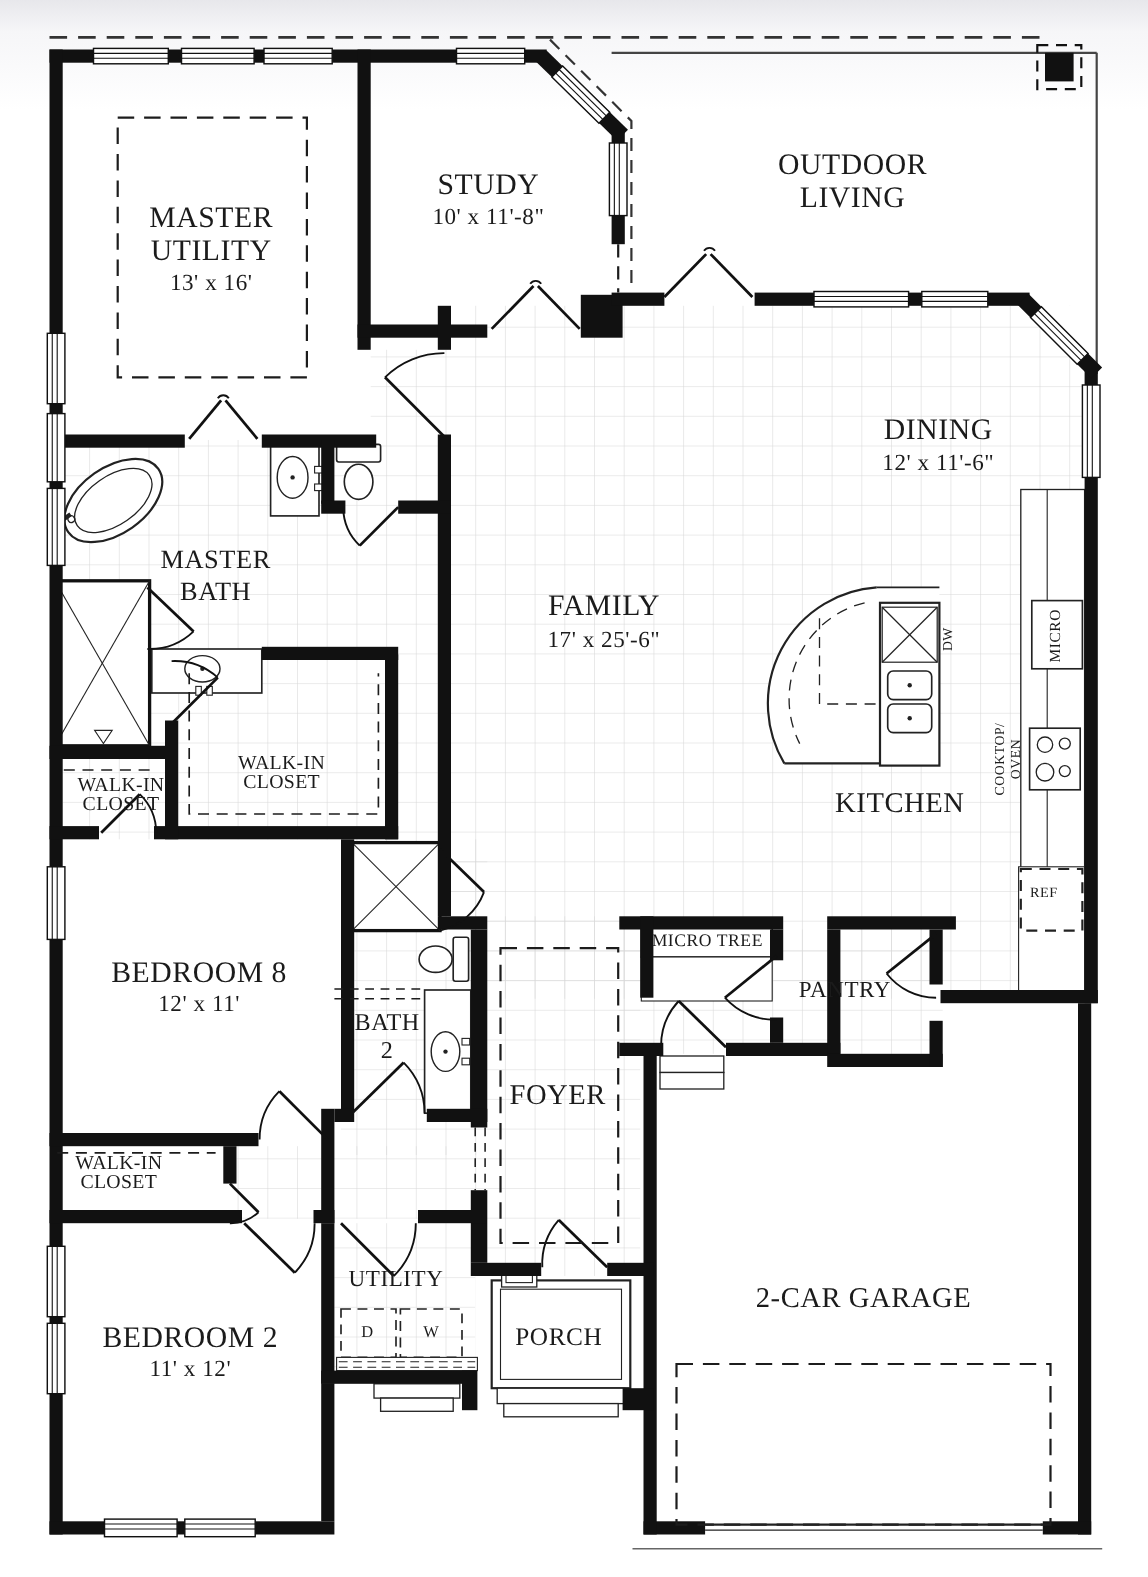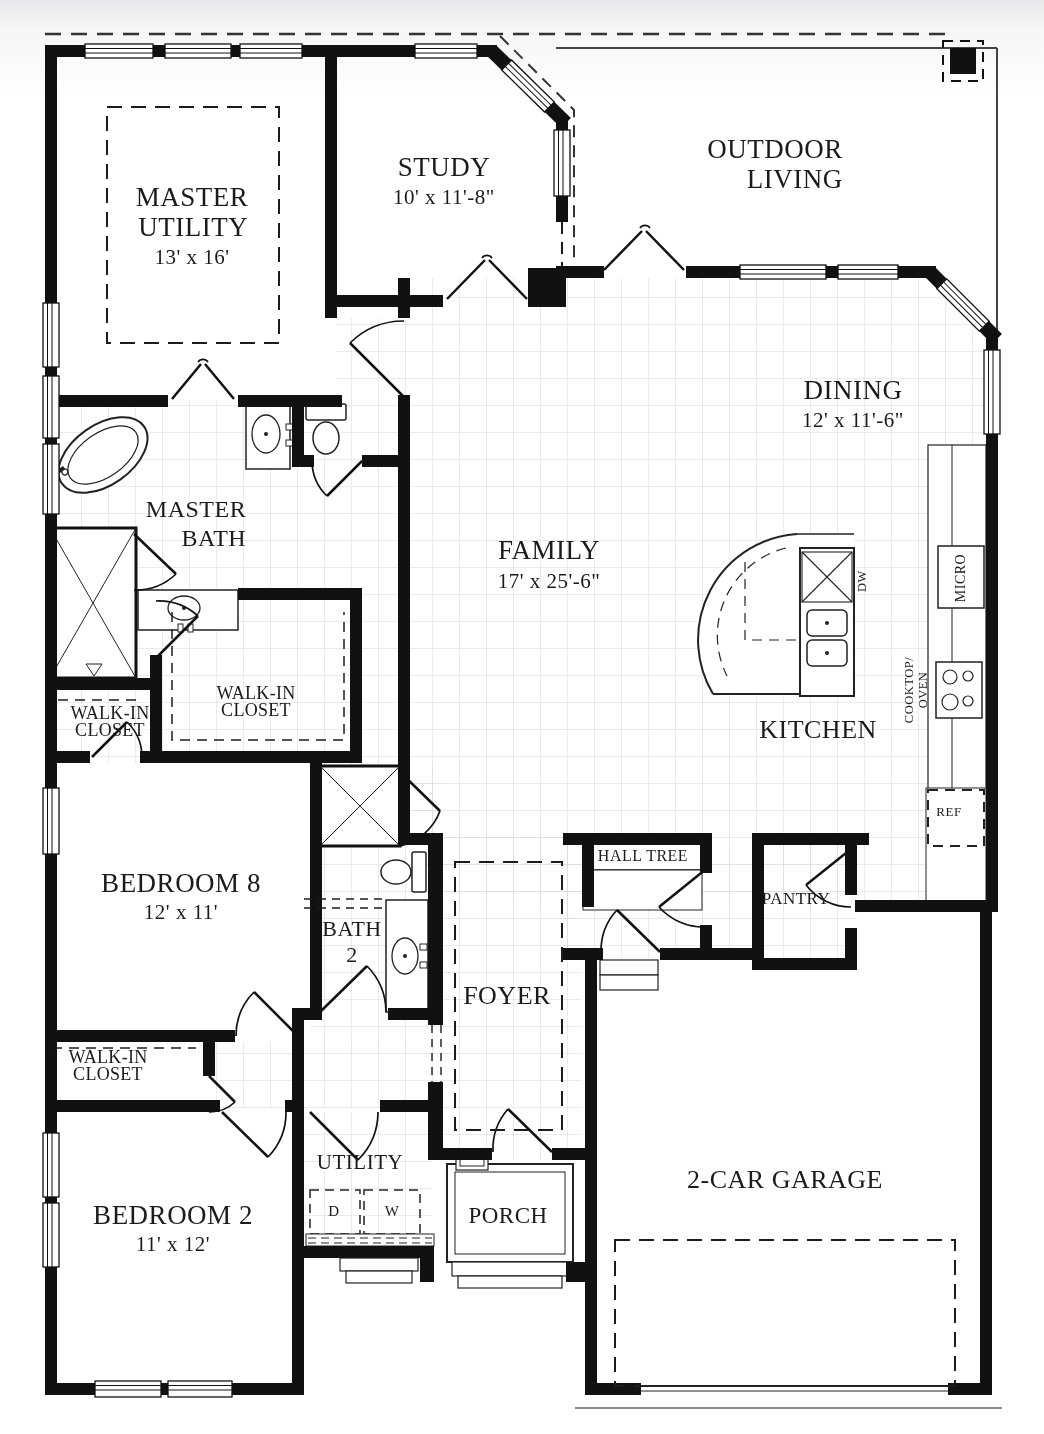--- a/index.html
+++ b/index.html
@@ -5,21 +5,21 @@
   html,body{margin:0;padding:0;background:#e9e9ed;}
   #page{position:relative;width:1044px;height:1434px;overflow:hidden;
         background:linear-gradient(180deg,#e7e7eb 0%,#f6f6f8 2%,#ffffff 7%);
         font-family:"Liberation Serif","DejaVu Serif",serif;}
   #plan-svg{position:absolute;left:0;top:0;}
   .lbl{position:absolute;transform:translate(-50%,-50%);color:#1b1b1b;
        text-align:center;white-space:nowrap;letter-spacing:.5px;line-height:1.15;}
   .lbl-lg{font-size:27px;}
   .lbl-md{font-size:21px;}
   .lbl-xs{font-size:13px;}
-  .two-line{line-height:30px;text-align:right;}
+  .two-line{line-height:30px;}
   .wic{font-size:18px;line-height:17px;letter-spacing:.3px;}
   .rot{transform:translate(-50%,-50%) rotate(-90deg);}
   .cook{font-size:12.5px;line-height:14px;}
 </style>
 </head>
 <body>
 
 <div id="page">
 
 <svg id="plan-svg" width="1044" height="1434" viewBox="0 0 1044 1434">
@@ -414,22 +414,22 @@
   <div>WALK-IN</div>
   <div>CLOSET</div>
 </div>
 
 <div class="lbl wic" style="left:110px;top:722px">
   <div>WALK-IN</div>
   <div>CLOSET</div>
 </div>
 
 <div class="lbl lbl-lg" style="left:818px;top:730px;font-size:26px">KITCHEN</div>
-<div class="lbl" style="left:796px;top:899px;font-size:17px">PANTRY</div>
-<div class="lbl" style="left:643px;top:856px;font-size:16px">HALL TREE</div>
+<div class="lbl" style="left:768px;top:899px;font-size:21px">PANTRY</div>
+<div class="lbl" style="left:643px;top:856px;font-size:16px">MICRO TREE</div>
 <div class="lbl lbl-xs" style="left:949px;top:812px">REF</div>
 <div class="lbl rot" style="left:961px;top:578px;font-size:14px">MICRO</div>
 <div class="lbl rot" style="left:862px;top:581px;font-size:12.5px">DW</div>
 <div class="lbl rot cook" style="left:916px;top:690px">
   <div>COOKTOP/</div>
   <div>OVEN</div>
 </div>
 
 <div class="lbl lbl-lg" style="left:181px;top:884px">BEDROOM 8</div>
 <div class="lbl lbl-md" style="left:181px;top:912px">12' x 11'</div>

